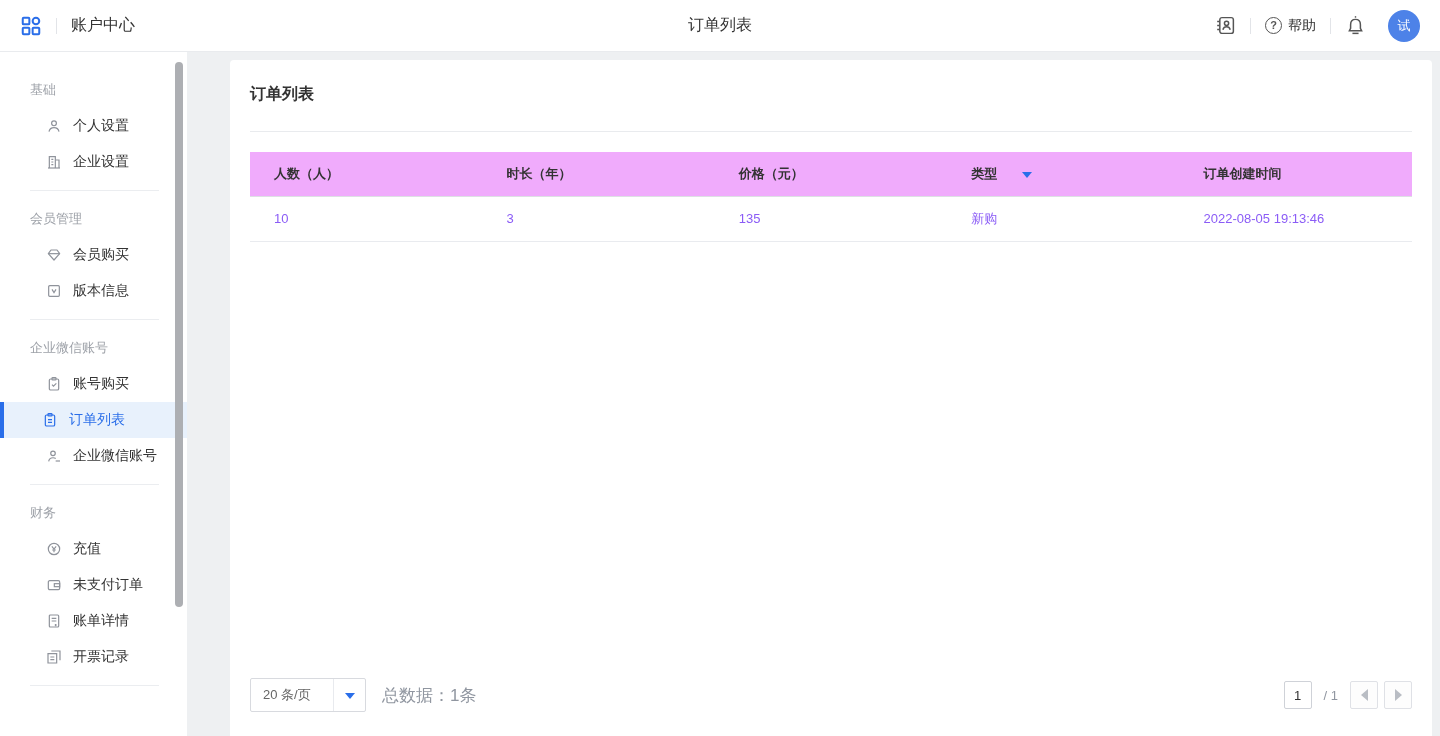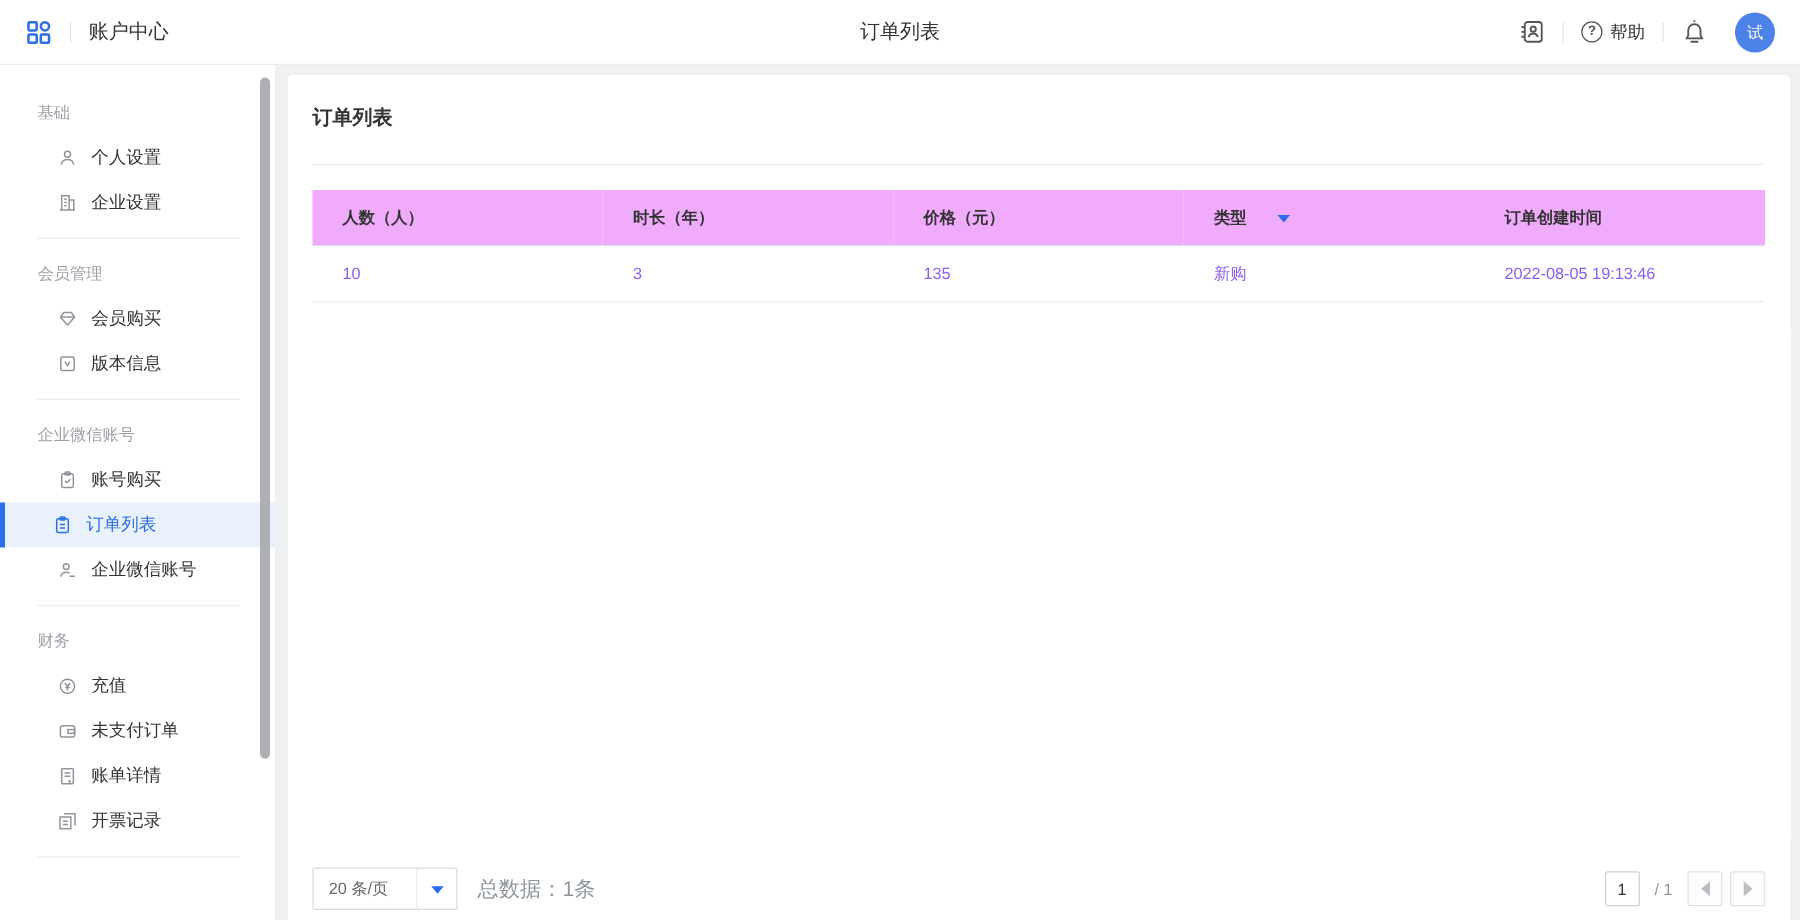--- a/index.html
+++ b/index.html
@@ -30,21 +30,21 @@
     font-size:11px; line-height:14px; text-align:center; color:#555; font-weight:bold;
     display:inline-block;
   }
   .avatar {
     width:32px; height:32px; border-radius:50%; background:#4d82e8;
     color:#fff; font-size:13px; display:flex; align-items:center; justify-content:center;
     margin-left:22px; cursor:pointer;
   }
   
   .sidebar {
-    position:fixed; left:0; top:52px; bottom:0; width:220px;
+    position:fixed; left:0; top:52px; bottom:0; width:187px;
     background:#fff; overflow:hidden;
   }
   .side-scroll {
     position:absolute; right:4px; top:10px; width:8px; height:545px;
     background:#adafb3; border-radius:4px;
   }
   .side-inner { padding-top:20px; }
   .sec-title {
     height:36px; display:flex; align-items:center;
     padding:0 30px; color:#9da1a8; font-size:13px;
@@ -80,21 +80,21 @@
     height:45px; padding:0 0 0 24px; font-size:13px; color:#8b5cf6;
     border-bottom:1px solid #e9ebef;
   }
   .th-flex { display:inline-flex; align-items:center; gap:25px; }
   .tri-down-blue {
     width:0; height:0; border:5px solid transparent;
     border-top:6px solid #2a6ee9; border-bottom:none; cursor:pointer;
     display:inline-block; margin-top:2px;
   }
   
-  .foot { display:flex; align-items:center; padding:0 20px 8px; }
+  .foot { display:flex; align-items:center; padding:0 20px 24px; }
   .pagesize {
     width:116px; height:34px; border:1px solid #d8dadf; border-radius:2px;
     display:flex; align-items:center; background:#fff; cursor:pointer;
   }
   .pagesize-label { flex:1; padding-left:12px; font-size:13px; color:#666; }
   .pagesize-arrow {
     width:32px; height:100%; border-left:1px solid #e8eaee;
     display:flex; align-items:center; justify-content:center;
   }
   .total-text { margin-left:16px; font-size:17px; color:#9096a0; }

